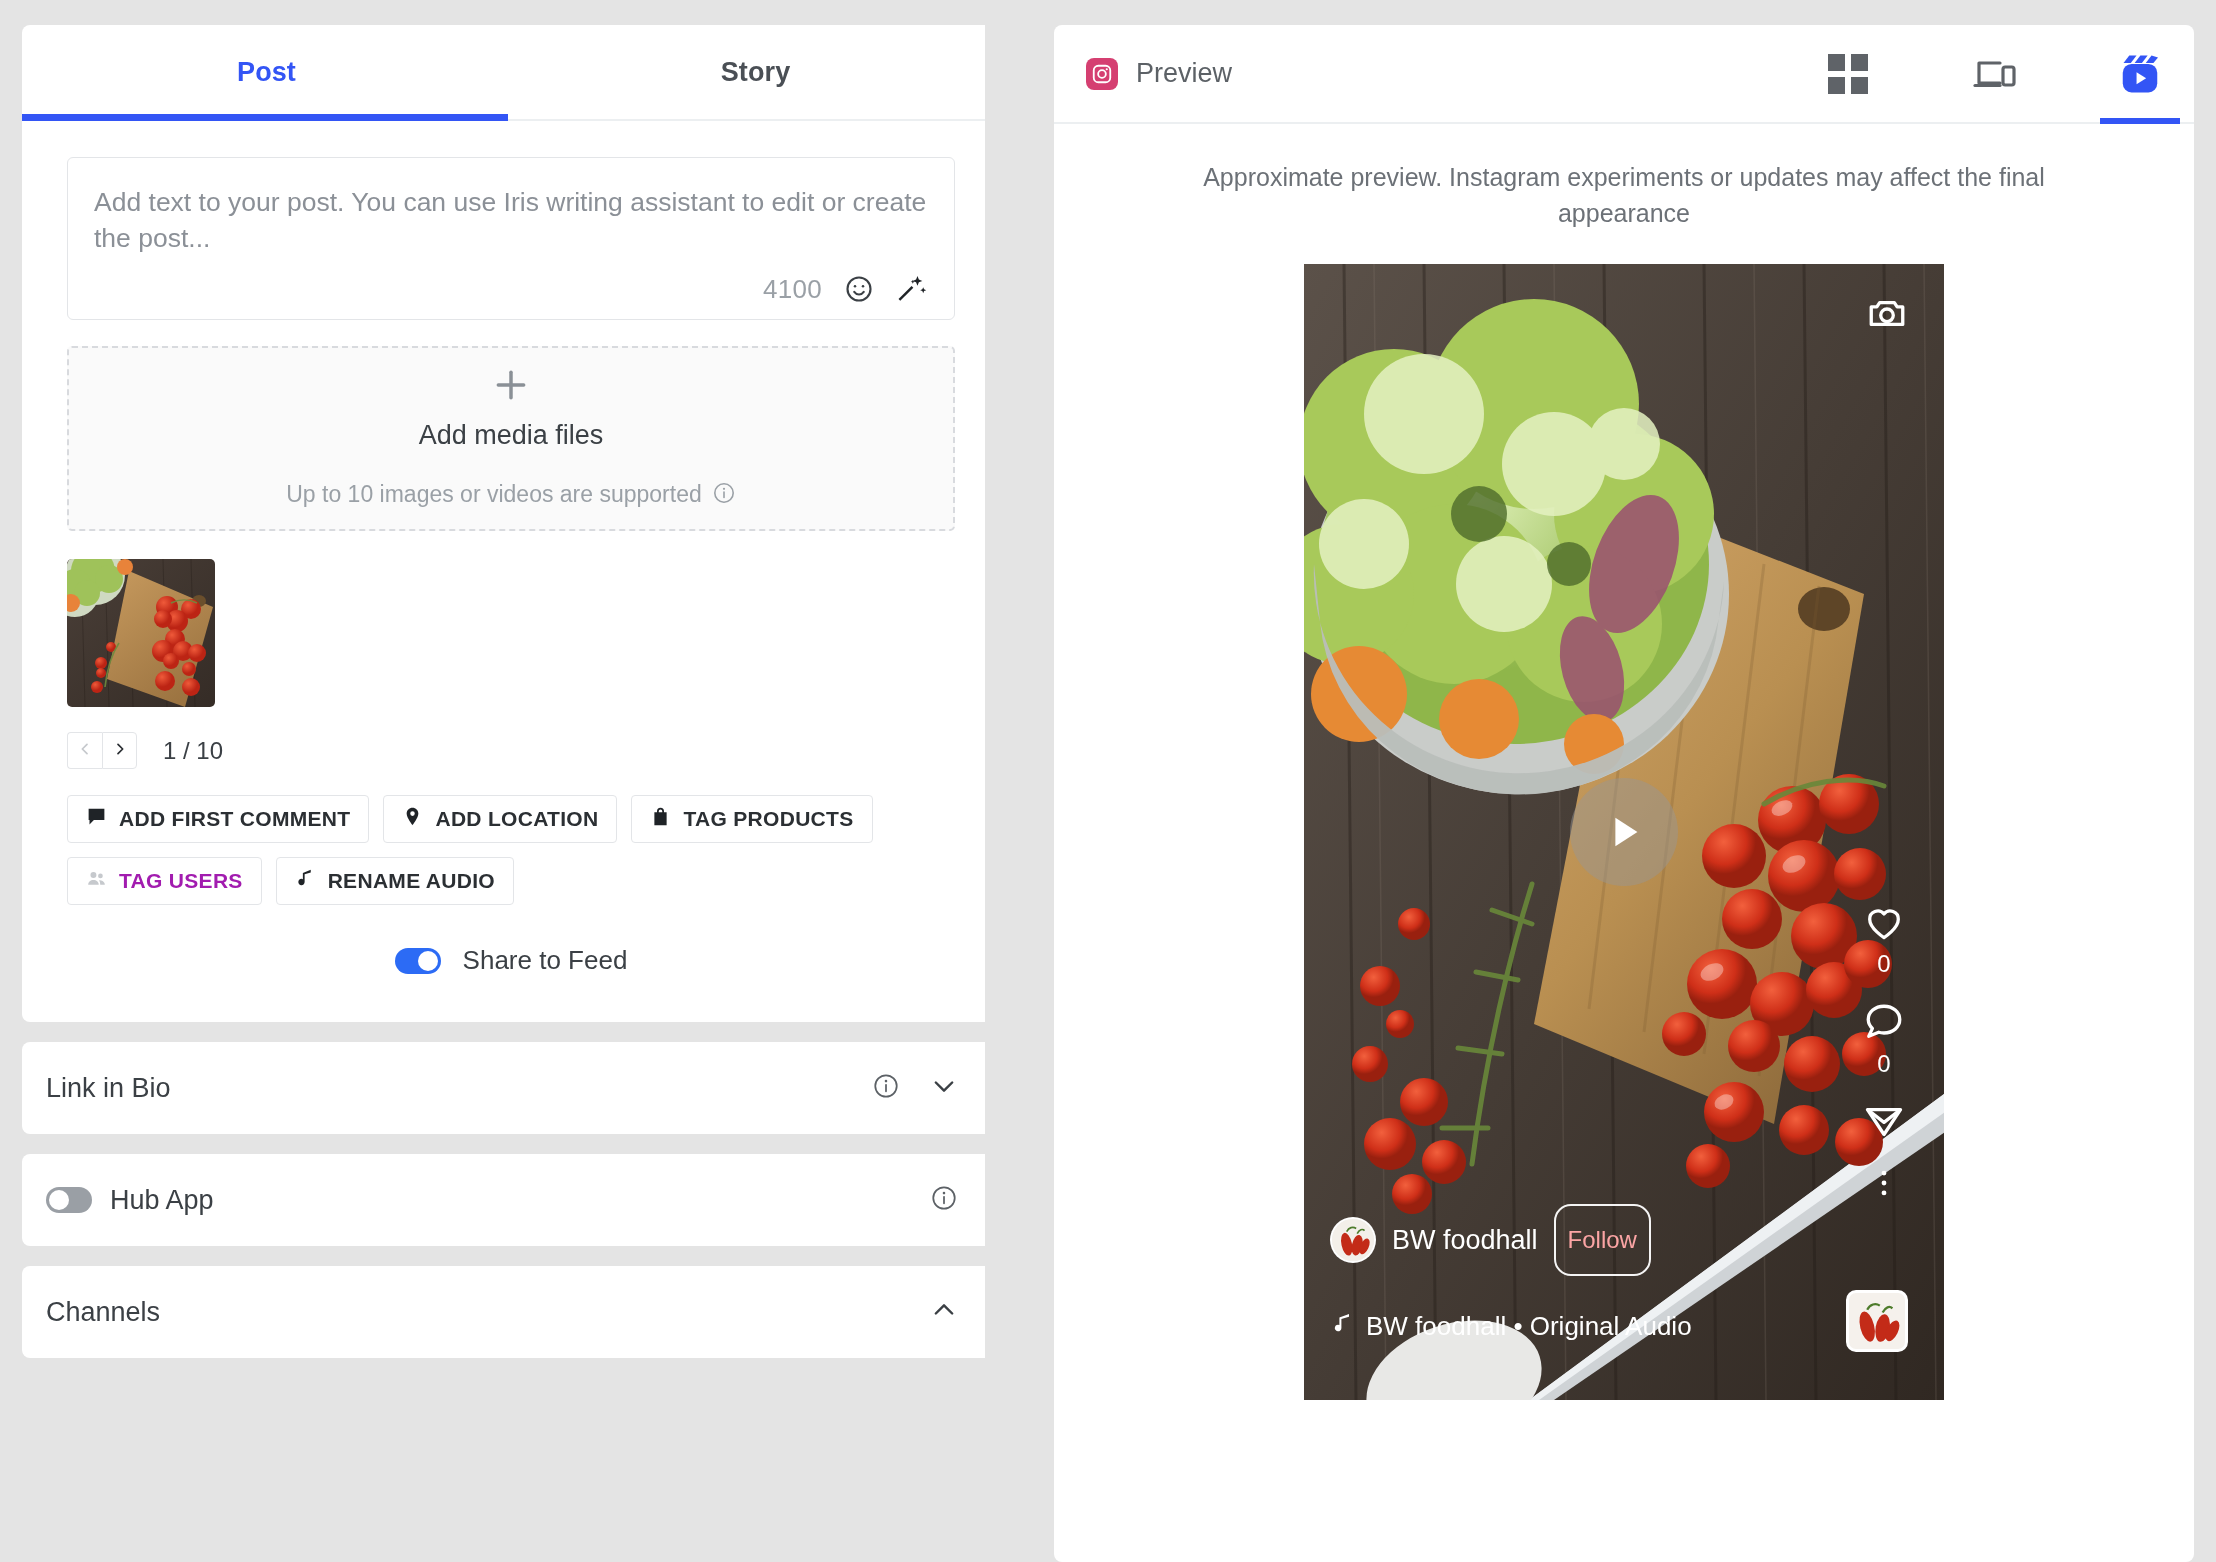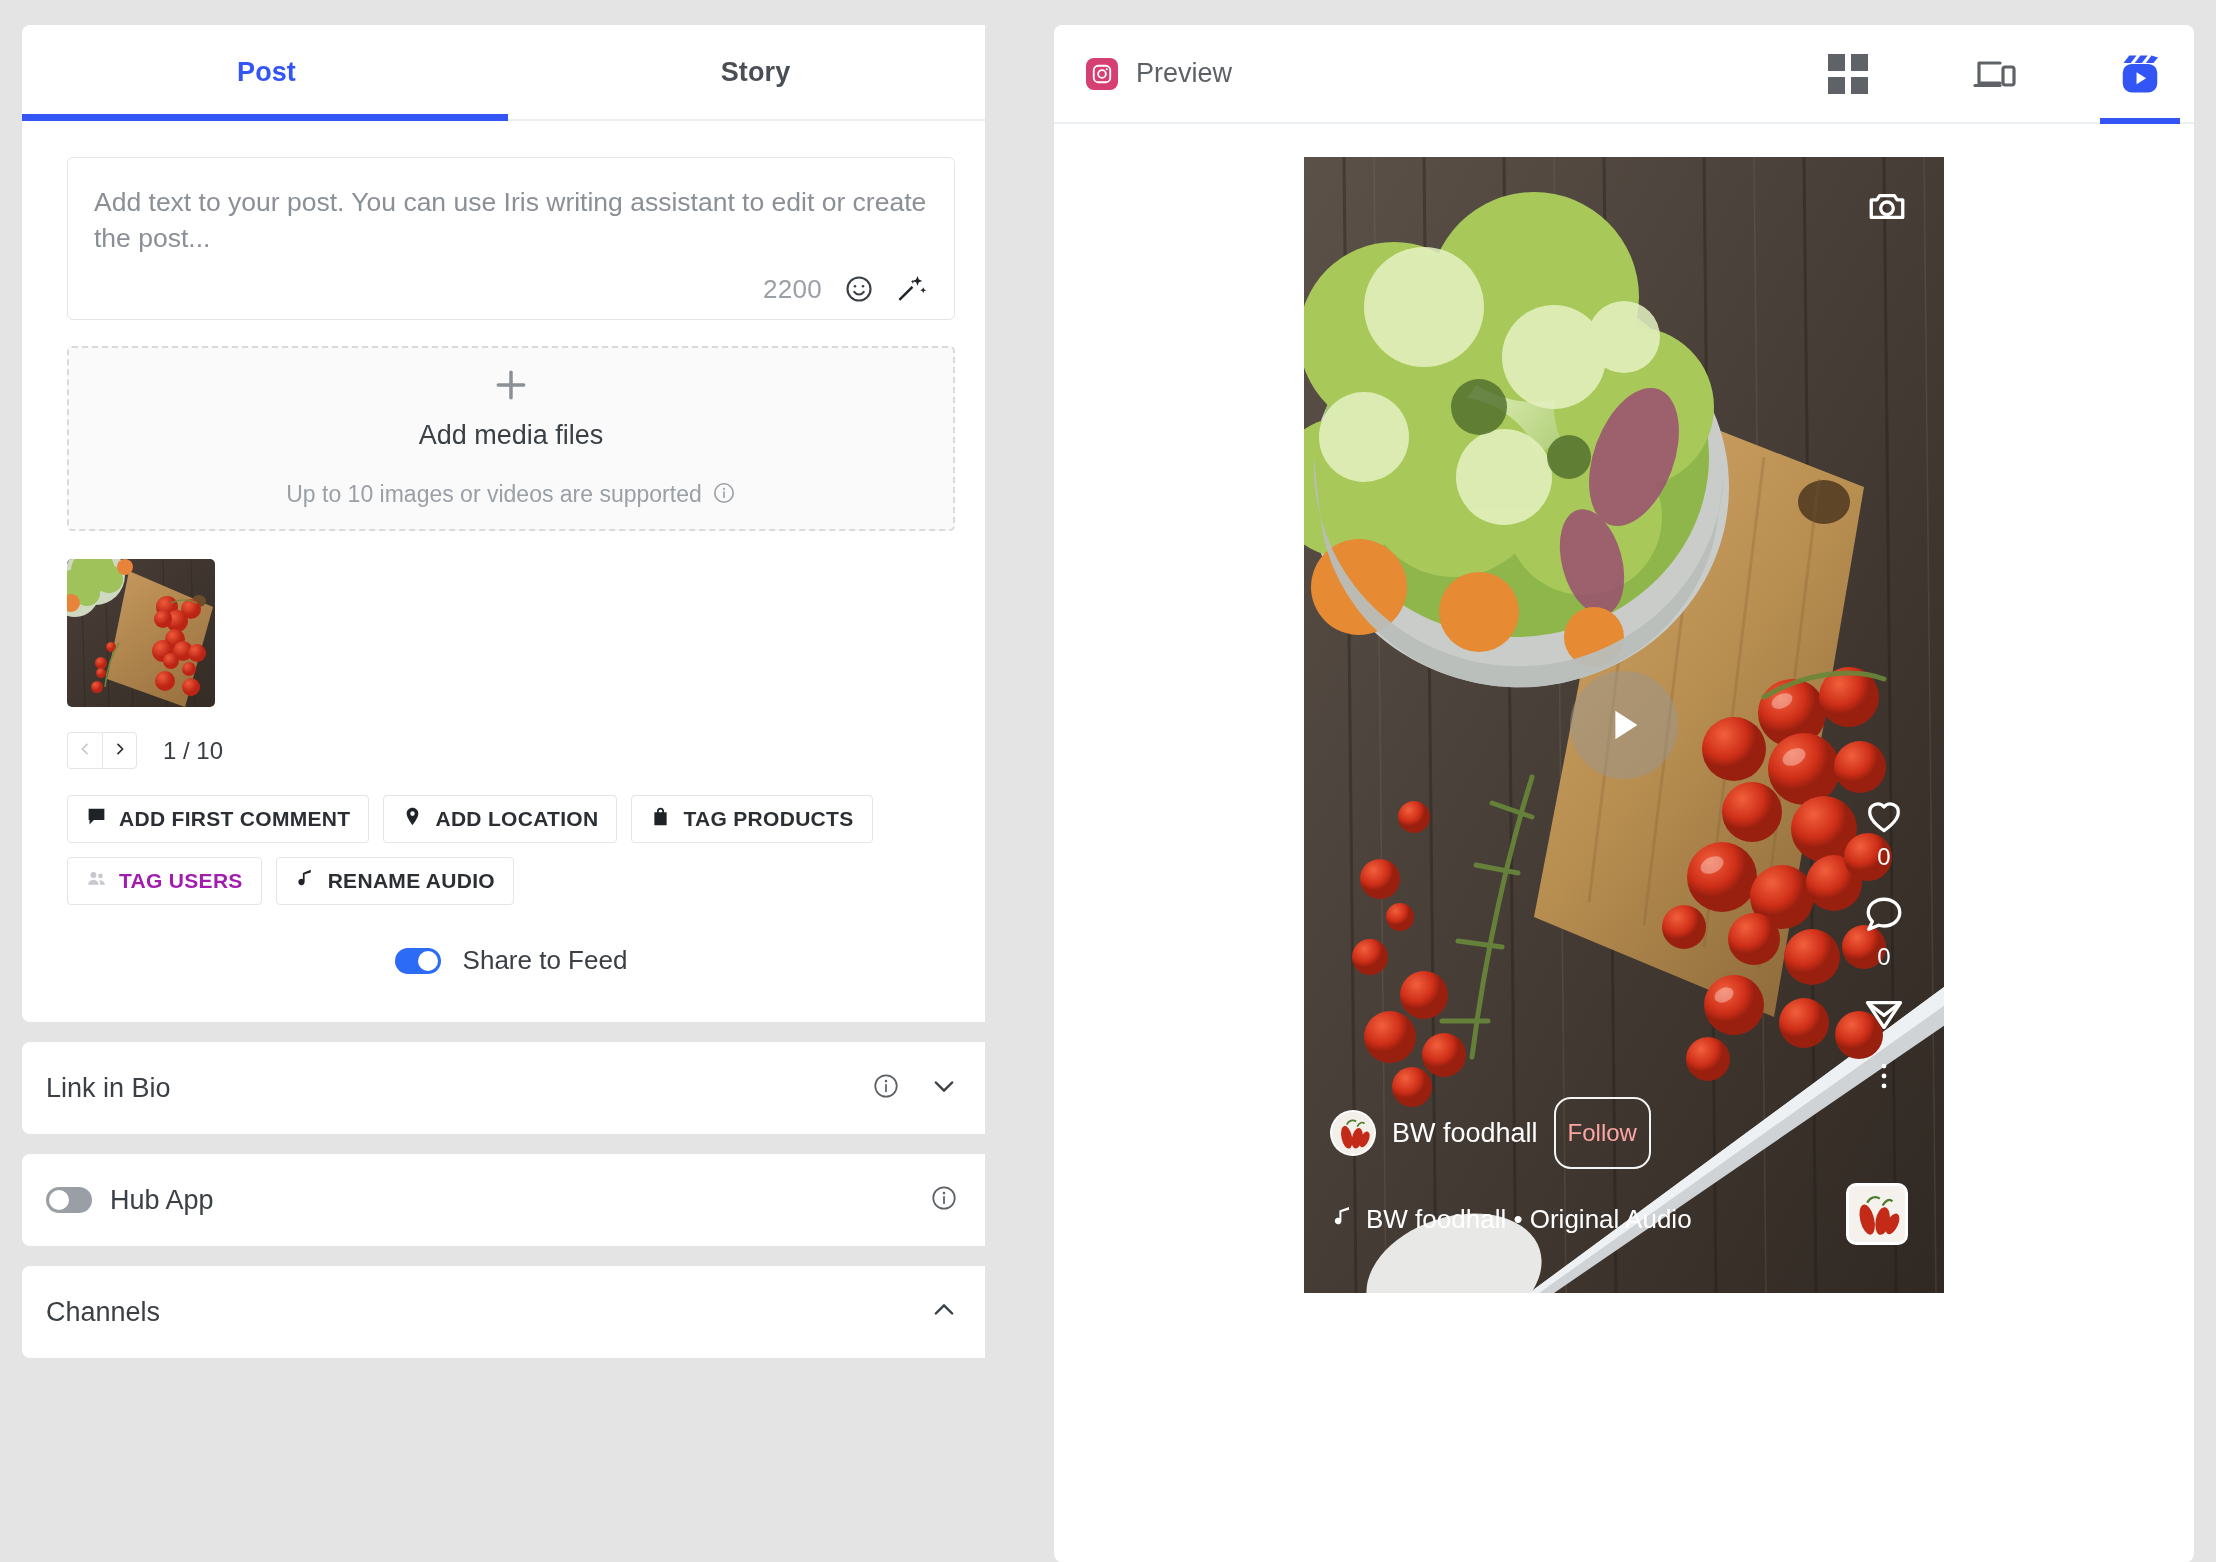--- a/index.html
+++ b/index.html
@@ -303,21 +303,21 @@
         <div class="tab">
           <span>Story</span>
         </div>
         <div class="tab-underline"></div>
       </div>
 
       <div class="composer-wrap">
         <div class="composer">
           <div class="composer-placeholder">Add text to your post. You can use Iris writing assistant to edit or create the post...</div>
           <div class="composer-tools">
-            <span class="char-count">2200</span>
+            <span class="char-count">4100</span>
             <span class="icon-btn">
               <svg width="30" height="30" viewBox="0 0 24 24" fill="none" stroke="#3b4045" stroke-width="1.7">
                 <circle cx="12" cy="12" r="9.2"></circle>
                 <circle cx="8.8" cy="9.8" r="1" fill="#3b4045" stroke="none"></circle>
                 <circle cx="15.2" cy="9.8" r="1" fill="#3b4045" stroke="none"></circle>
                 <path d="M8.2 14.3c1 1.4 2.3 2.1 3.8 2.1s2.8-.7 3.8-2.1" stroke-linecap="round"></path>
               </svg>
             </span>
             <span class="icon-btn">
               <svg width="32" height="32" viewBox="0 0 24 24" fill="#1f2327">
@@ -577,20 +577,21 @@
             <path d="M3.4 6.3 L6.4 2.4 L10.2 2.4 L7.2 6.3 Z"></path>
             <path d="M9.2 6.3 L12.2 2.4 L16 2.4 L13 6.3 Z"></path>
             <path d="M15 6.3 L18 2.4 L21.4 3.4 L19 6.3 Z"></path>
             <rect x="3" y="6.8" width="18" height="14.8" rx="4.6"></rect>
             <path d="M10.2 11.1 L15.2 14.2 L10.2 17.3 Z" fill="#fff"></path>
           </svg>
         </span>
       </span>
     </div>
 
+    <div class="preview-note">Approximate preview. Instagram experiments or updates may affect the final appearance</div>
 
     <div class="phone-wrap">
       <div class="phone">
 
         <svg class="bg" viewBox="0 0 640 1136" preserveAspectRatio="xMidYMid slice">
           <defs>
             <linearGradient id="pwood" x1="0" y1="0" x2="1" y2="1">
               <stop offset="0" stop-color="#5b5149"></stop>
                 <stop offset="1" stop-color="#302822"></stop>
             </linearGradient>

